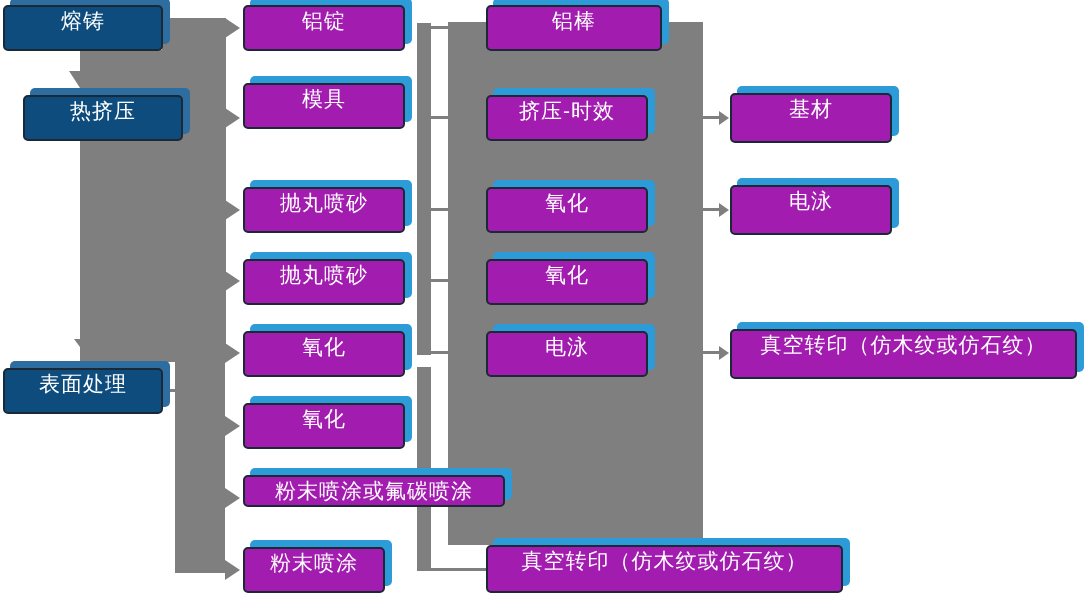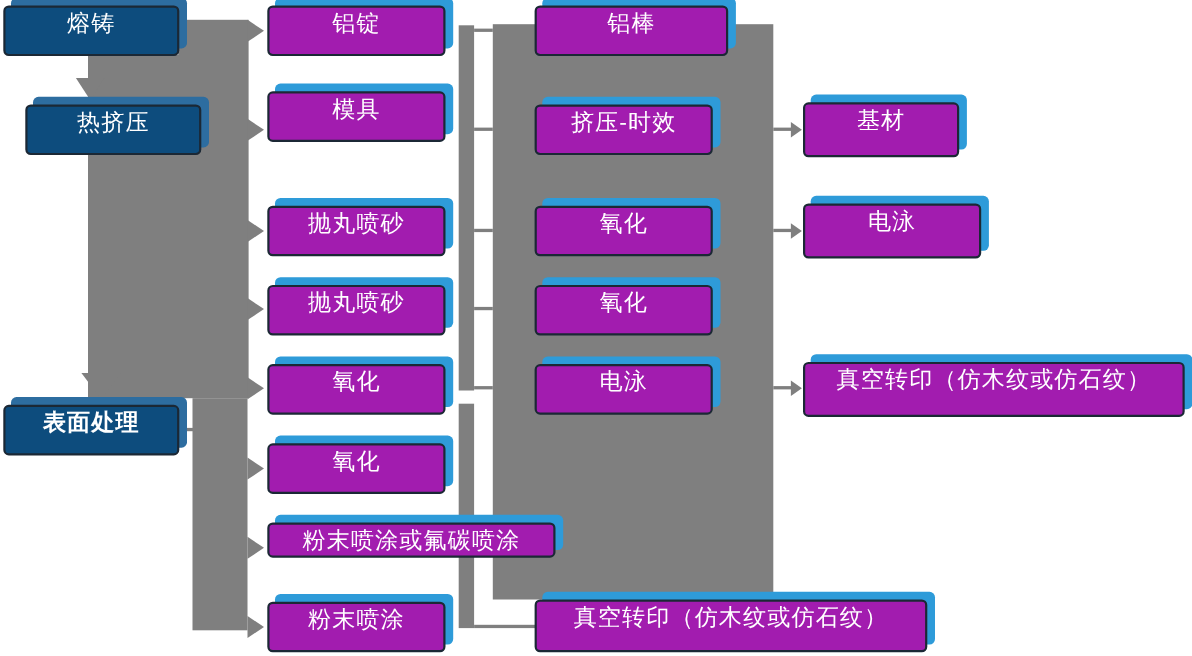--- a/index.html
+++ b/index.html
@@ -73,21 +73,21 @@
       </div>
       <div class="node navy" style="left: 3px; top: 95px; width: 160px; height: 46px; margin-left: 20px;">
         <span>热挤压</span>
       </div>
       <div class="node blue" style="left: 243px; top: 83px; width: 162px; height: 46px;">
         <span>模具</span>
       </div>
       <div class="node blue" style="left: 486px; top: 95px; width: 162px; height: 46px;">
         <span>挤压-时效</span>
       </div>
-      <div class="node blue" style="left: 730px; top: 93px; width: 142px; height: 50px;">
+      <div class="node blue" style="left: 730px; top: 93px; width: 162px; height: 50px;">
         <span>基材</span>
       </div>
       <div class="node blue" style="left: 243px; top: 187px; width: 162px; height: 46px;">
         <span>抛丸喷砂</span>
       </div>
       <div class="node blue" style="left: 486px; top: 187px; width: 162px; height: 46px;">
         <span>氧化</span>
       </div>
       <div class="node blue" style="left: 730px; top: 185px; width: 162px; height: 50px;">
         <span>电泳</span>
@@ -100,29 +100,29 @@
       </div>
       <div class="node blue" style="left: 243px; top: 331px; width: 162px; height: 46px;">
         <span>氧化</span>
       </div>
       <div class="node blue" style="left: 486px; top: 331px; width: 162px; height: 46px;">
         <span>电泳</span>
       </div>
       <div class="node blue" style="left: 730px; top: 329px; width: 347px; height: 50px;">
         <span>真空转印（仿木纹或仿石纹）</span>
       </div>
-      <div class="node navy" style="left: 3px; top: 368px; width: 160px; height: 46px; font-weight: bold;">
+      <div class="node navy" style="left: 3px; top: 368px; width: 160px; height: 46px;">
         <span>表面处理</span>
       </div>
       <div class="node blue" style="left: 243px; top: 403px; width: 162px; height: 46px;">
         <span>氧化</span>
       </div>
       <div class="node blue" style="left: 243px; top: 475px; width: 262px; height: 32px;">
         <span>粉末喷涂或氟碳喷涂</span>
       </div>
-      <div class="node blue" style="left: 243px; top: 547px; width: 162px; height: 46px;">
+      <div class="node blue" style="left: 243px; top: 547px; width: 142px; height: 46px;">
         <span>粉末喷涂</span>
       </div>
       <div class="node blue" style="left: 486px; top: 545px; width: 357px; height: 48px;">
         <span>真空转印（仿木纹或仿石纹）</span>
       </div>
     </div>
 </div>
 
 </body></html>

